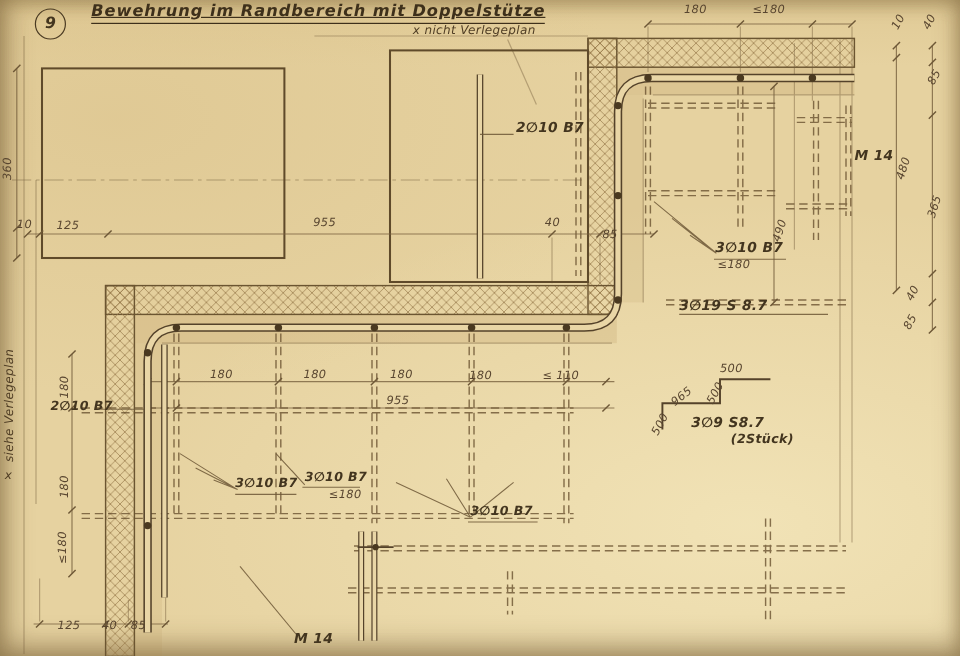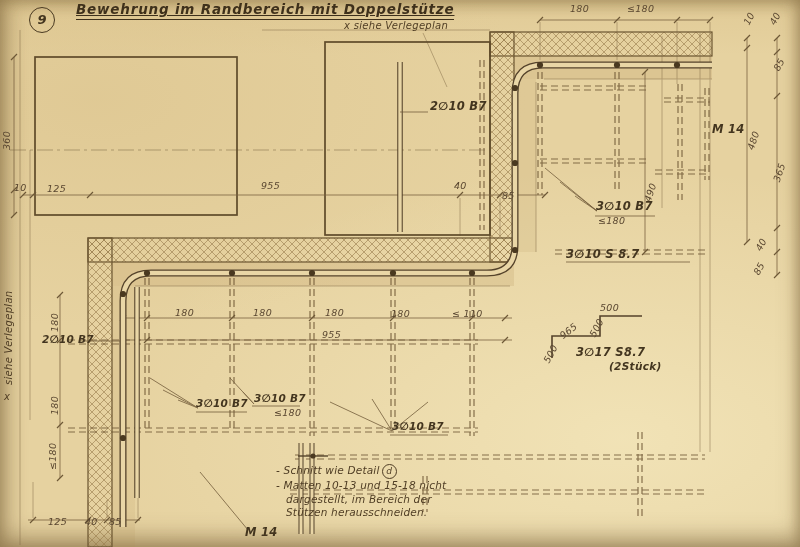--- a/index.html
+++ b/index.html
@@ -183,21 +183,21 @@
       <path d="M400,112H428"></path>
       <path d="M84,341H120"></path>
       <path d="M200,472L248,530"></path>
     </g>
 
     <path d="M552,358V336H600V316H642" stroke="#54422a" stroke-width="1.6" fill="none"></path>
   </svg>
 
   <div class="badge">9</div>
   <span class="lbl title" style="left:76px;top:3px;text-decoration:underline;">Bewehrung im Randbereich mit Doppelstütze</span>
-  <span class="lbl" style="left:344px;top:21px;">x siehe Verlegeplan</span>
+  <span class="lbl" style="left:344px;top:21px;">x nicht Verlegeplan</span>
 
   <span class="lbl rot90" style="left:4px;top:385px;">siehe Verlegeplan</span>
   <span class="lbl" style="left:4px;top:392px;">x</span>
 
   <span class="lbl dim" style="left:570px;top:4px;">180</span>
   <span class="lbl dim" style="left:627px;top:4px;">≤180</span>
 
   <span class="lbl dim rot62" style="left:742px;top:22px;">10</span>
   <span class="lbl dim rot62" style="left:768px;top:22px;">40</span>
   <span class="lbl dim rot62" style="left:772px;top:68px;">85</span>
@@ -223,38 +223,32 @@
   <span class="lbl dim" style="left:322px;top:330px;">955</span>
 
   <span class="lbl dim rot90" style="left:50px;top:332px;">180</span>
   <span class="lbl dim rot90" style="left:50px;top:415px;">180</span>
   <span class="lbl dim rot90" style="left:48px;top:470px;">≤180</span>
   <span class="lbl bar" style="left:42px;top:334px;">2∅10 B7</span>
 
   <span class="lbl bar big" style="left:430px;top:101px;">2∅10 B7</span>
   <span class="lbl bar big" style="left:596px;top:201px;">3∅10 B7</span>
   <span class="lbl dim" style="left:598px;top:216px;">≤180</span>
-  <span class="lbl bar big" style="left:566px;top:249px;">3∅10 S 8.7</span>
+  <span class="lbl bar big" style="left:566px;top:249px;">3∅19 S 8.7</span>
   <span class="lbl bar" style="left:196px;top:398px;">3∅10 B7</span>
   <span class="lbl bar" style="left:254px;top:393px;">3∅10 B7</span>
   <span class="lbl dim" style="left:274px;top:408px;">≤180</span>
   <span class="lbl bar" style="left:392px;top:421px;">3∅10 B7</span>
 
   <span class="lbl dim" style="left:600px;top:303px;">500</span>
   <span class="lbl dim rot62" style="left:588px;top:334px;">500</span>
   <span class="lbl dim rot38" style="left:558px;top:333px;">965</span>
   <span class="lbl dim rot62" style="left:542px;top:360px;">500</span>
-  <span class="lbl bar big" style="left:576px;top:347px;">3∅17 S8.7</span>
+  <span class="lbl bar big" style="left:576px;top:347px;">3∅9 S8.7</span>
   <span class="lbl bar" style="left:609px;top:361px;">(2Stück)</span>
 
   <span class="lbl dim" style="left:48px;top:517px;">125</span>
   <span class="lbl dim" style="left:85px;top:517px;">40</span>
   <span class="lbl dim" style="left:109px;top:517px;">85</span>
   <span class="lbl bar big" style="left:245px;top:527px;">M 14</span>
 
-  <div class="notes">
-    <div><span>- Schnitt wie Detail</span><span class="circ-d">d</span></div>
-    <div>- Matten 10-13 und 15-18 nicht</div>
-    <div class="ind">dargestellt, im Bereich der</div>
-    <div class="ind">Stützen herausschneiden.</div>
-  </div>
 
 </div>
 
 </body></html>

